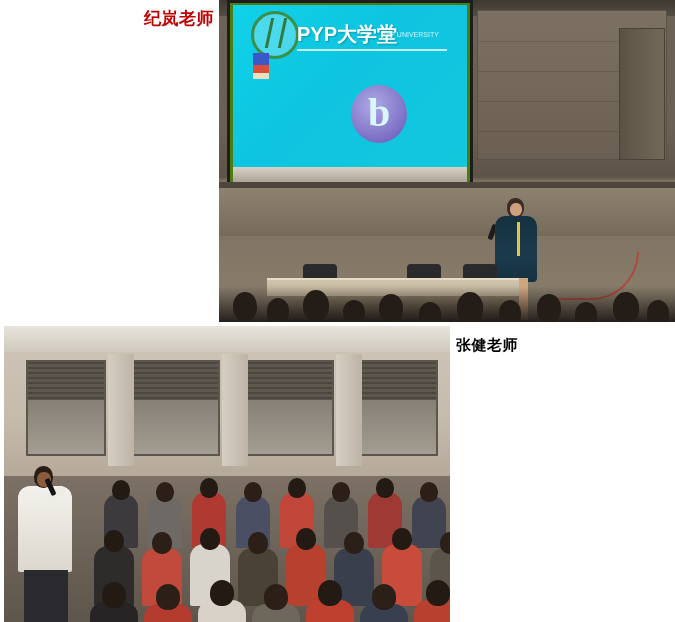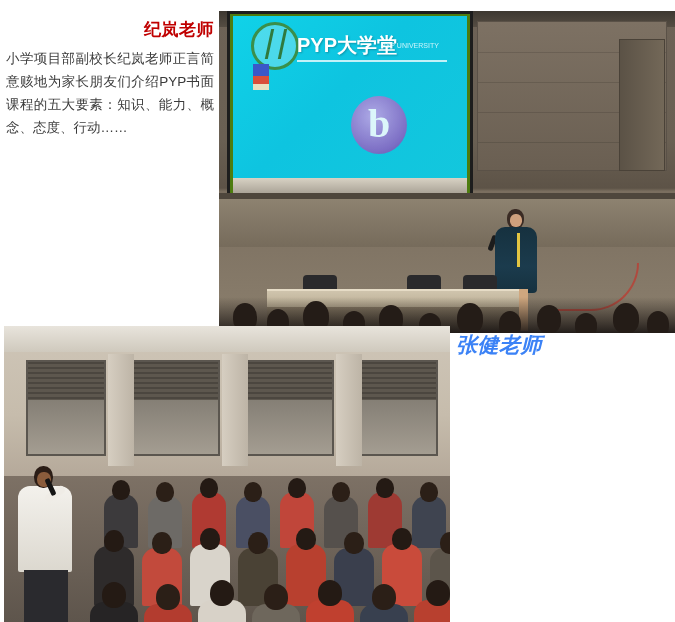--- a/index.html
+++ b/index.html
@@ -17,21 +17,21 @@
     position: relative;
     width: 675px;
     height: 622px;
     background: #ffffff;
   }
 
   
   .block1 {
     position: absolute;
     left: 0;
-    top: 11px;
+    top: 0;
     width: 675px;
     height: 320px;
   }
   .block1 .text-col {
     position: absolute;
     left: 6px;
     top: 8px;
     width: 208px;
   }
   .block1 .caption-title {
@@ -355,47 +355,45 @@
   }
 
   
   .block2 .text-col {
     position: absolute;
     left: 456px;
     top: 8px;
     width: 214px;
   }
   .block2 .caption-title {
-    color: #3b82f6;
-    font-size: 21px;
+    color: #000000;
+    font-size: 15px;
     font-weight: bold;
     text-align: left;
     line-height: 22px;
     margin: 0 0 6px 0;
     letter-spacing: 0.5px;
-    font-style: italic;
   }
   .block2 .caption-body {
     color: #3b3b3b;
     font-size: 13.5px;
     line-height: 23px;
     text-align: justify;
     margin: 0;
   }
 </style>
 </head>
 <body>
 
 <div class="page">
 
   <div class="block1">
 
     <div class="text-col">
       <div class="caption-title">纪岚老师</div>
-      <div class="caption-body">小学项目部副校长纪岚老师正言简意赅地为家长朋友们介绍PYP书面课程的五大要素：知识、能力、概念、态度、行动……</div>
     </div>
 
     <div class="photo1">
       <div class="p1-wall"></div>
       <div class="p1-ceiling"></div>
 
       <div class="p1-wall-panel">
         <div class="strip" style="top:30px"></div>
         <div class="strip" style="top:60px"></div>
         <div class="strip" style="top:90px"></div>

